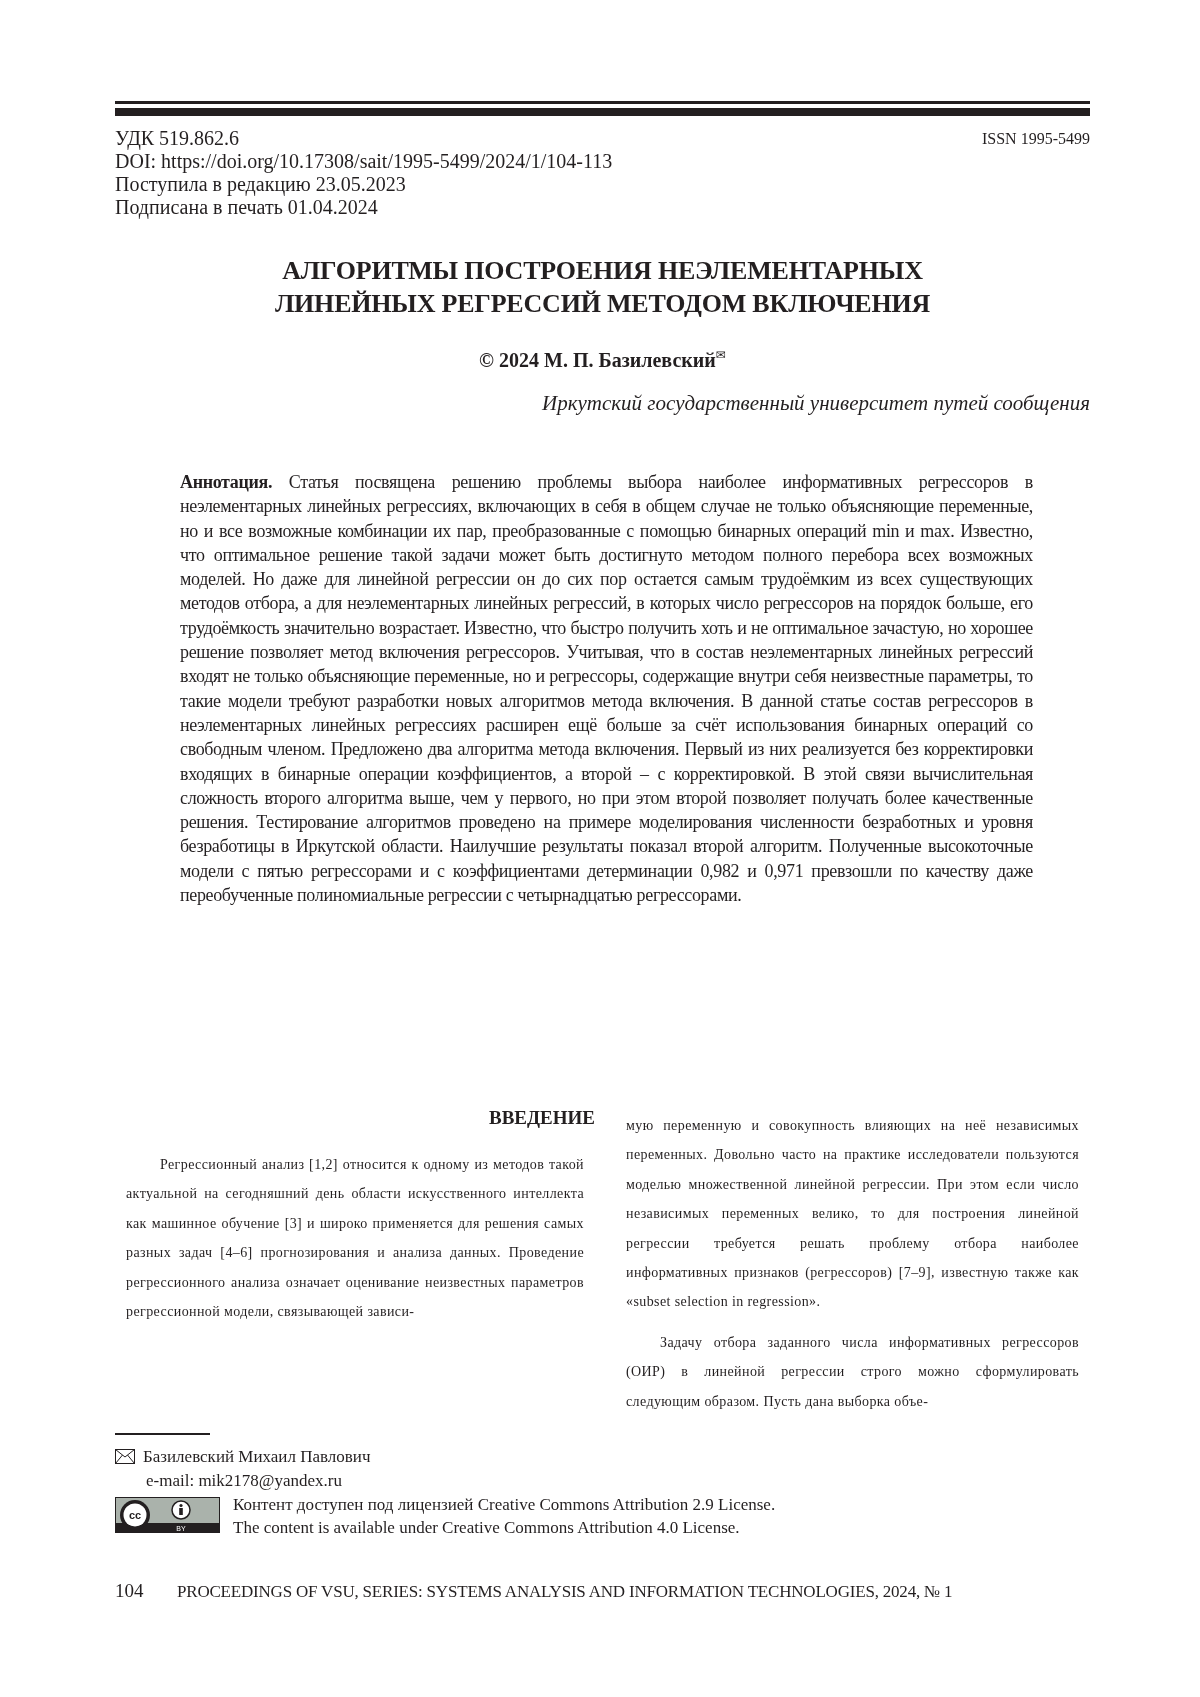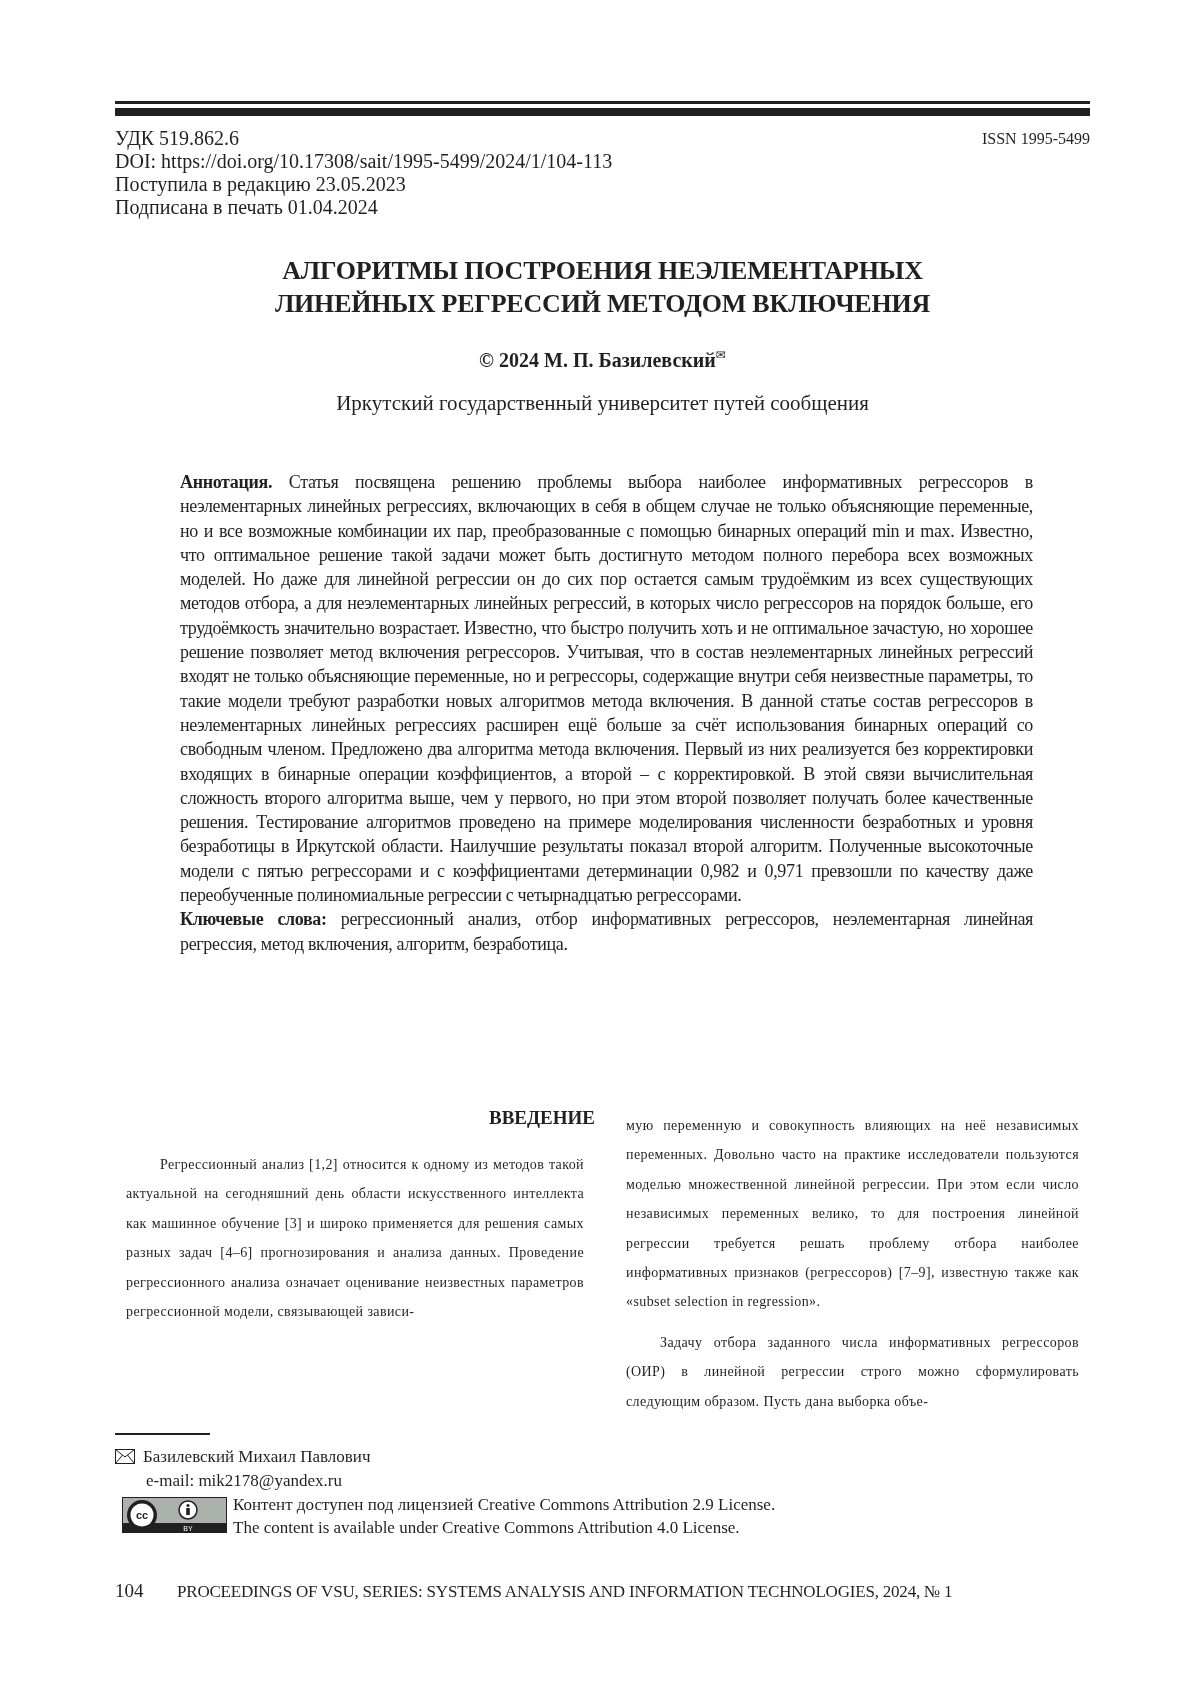--- a/index.html
+++ b/index.html
@@ -8,36 +8,36 @@
   .rule-thin { position: absolute; left: 115px; width: 975px; top: 101px; height: 3px; background: #231f20; }
   .rule-thick { position: absolute; left: 115px; width: 975px; top: 108px; height: 8px; background: #231f20; }
   .meta { position: absolute; left: 115px; top: 127px; font-size: 20px; line-height: 23px; }
   .meta div { white-space: nowrap; }
   .issn { position: absolute; right: 110px; top: 127px; font-size: 16px; line-height: 23px; }
   .title { position: absolute; left: 115px; width: 975px; top: 254px; text-align: center;
            font-weight: bold; font-size: 26px; line-height: 33px; letter-spacing: -0.2px; }
   .author { position: absolute; left: 115px; width: 975px; top: 343px; text-align: center;
             font-weight: bold; font-size: 20px; line-height: 24px; }
   .author sup { font-size: 12px; font-weight: normal; vertical-align: 8px; }
-  .affil { position: absolute; left: 115px; width: 975px; top: 390px; text-align: center;
-           font-size: 21px; line-height: 26px; }
+  .affil { position: absolute; left: 115px; width: 975px; top: 390px; text-align: right;
+           font-style: italic; font-size: 21px; line-height: 26px; }
   .abstract { position: absolute; left: 180px; width: 853px; top: 470px; font-size: 18px;
               line-height: 24.3px; text-align: justify; letter-spacing: -0.35px; }
   .abstract b { font-weight: bold; }
   .abstract p { margin: 0; }
   .col-left { position: absolute; left: 115px; width: 480px; top: 1100px; }
   .col-right { position: absolute; left: 615px; width: 475px; top: 1100px; }
   .sec-head { text-align: right; font-weight: bold; font-size: 19px; line-height: 24px; margin: 6px 0 20px 0; }
   .body-text { font-size: 14px; line-height: 29.4px; text-align: justify; margin: 11px; letter-spacing: 0.4px; }
   .indent { text-indent: 34px; }
   .fn-rule { position: absolute; left: 115px; top: 1433px; width: 95px; height: 2px; background: #231f20; }
   .fn { position: absolute; left: 115px; top: 1446px; font-size: 17px; line-height: 22px; }
   .fn .env { display: inline-block; width: 20px; margin-right: 8px; vertical-align: -2px; }
   .fn .email { padding-left: 31px; }
-  .cc { position: absolute; left: 122px; top: 1497px; width: 105px; height: 36px; text-align: center; }
+  .cc { position: absolute; left: 115px; top: 1497px; width: 105px; height: 36px; text-align: center; }
   .license { position: absolute; left: 233px; top: 1493px; font-size: 17px; line-height: 23px; }
   .footer { position: absolute; left: 115px; top: 1580px; font-size: 19px; line-height: 22px; white-space: nowrap; }
   .footer .pg { display: inline-block; width: 62px; }
   .footer .jn { font-size: 17px; letter-spacing: -0.2px; }
 </style>
 </head>
 <body>
 
 <div class="rule-thin"></div>
 <div class="rule-thick"></div>
@@ -58,21 +58,20 @@
 <div class="author">
   <span>© 2024 М. П. Базилевский</span><sup>✉</sup>
 </div>
 
 <div class="affil">
   <div>Иркутский государственный университет путей сообщения</div>
 </div>
 
 <div class="abstract">
   <p><b>Аннотация.</b><span> Статья посвящена решению проблемы выбора наиболее информативных регрессоров в неэлементарных линейных регрессиях, включающих в себя в общем случае не только объясняющие переменные, но и все возможные комбинации их пар, преобразованные с помощью бинарных операций min и max. Известно, что оптимальное решение такой задачи может быть достигнуто методом полного перебора всех возможных моделей. Но даже для линейной регрессии он до сих пор остается самым трудоёмким из всех существующих методов отбора, а для неэлементарных линейных регрессий, в которых число регрессоров на порядок больше, его трудоёмкость значительно возрастает. Известно, что быстро получить хоть и не оптимальное зачастую, но хорошее решение позволяет метод включения регрессоров. Учитывая, что в состав неэлементарных линейных регрессий входят не только объясняющие переменные, но и регрессоры, содержащие внутри себя неизвестные параметры, то такие модели требуют разработки новых алгоритмов метода включения. В данной статье состав регрессоров в неэлементарных линейных регрессиях расширен ещё больше за счёт использования бинарных операций со свободным членом. Предложено два алгоритма метода включения. Первый из них реализуется без корректировки входящих в бинарные операции коэффициентов, а второй – с корректировкой. В этой связи вычислительная сложность второго алгоритма выше, чем у первого, но при этом второй позволяет получать более качественные решения. Тестирование алгоритмов проведено на примере моделирования численности безработных и уровня безработицы в Иркутской области. Наилучшие результаты показал второй алгоритм. Полученные высокоточные модели с пятью регрессорами и с коэффициентами детерминации 0,982 и 0,971 превзошли по качеству даже переобученные полиномиальные регрессии с четырнадцатью регрессорами.</span></p>
-  <p><b>Ключевые слова:</b><span> регрессионный анализ, отбор информативных регрессоров, неэлементарная линейная регрессия, метод включения, алгоритм, безработица.</span></p>
 </div>
 
 <div class="col-left">
   <div class="sec-head">ВВЕДЕНИЕ</div>
   <p class="body-text indent">Регрессионный анализ [1,2] относится к одному из методов такой актуальной на сегодняшний день области искусственного интеллекта как машинное обучение [3] и широко применяется для решения самых разных задач [4–6] прогнозирования и анализа данных. Проведение регрессионного анализа означает оценивание неизвестных параметров регрессионной модели, связывающей зависи-</p>
 </div>
 
 <div class="col-right">
   <p class="body-text">мую переменную и совокупность влияющих на неё независимых переменных. Довольно часто на практике исследователи пользуются моделью множественной линейной регрессии. При этом если число независимых переменных велико, то для построения линейной регрессии требуется решать проблему отбора наиболее информативных признаков (регрессоров) [7–9], известную также как «subset selection in regression».</p>
   <p class="body-text indent">Задачу отбора заданного числа информативных регрессоров (ОИР) в линейной регрессии строго можно сформулировать следующим образом. Пусть дана выборка объе-</p>

